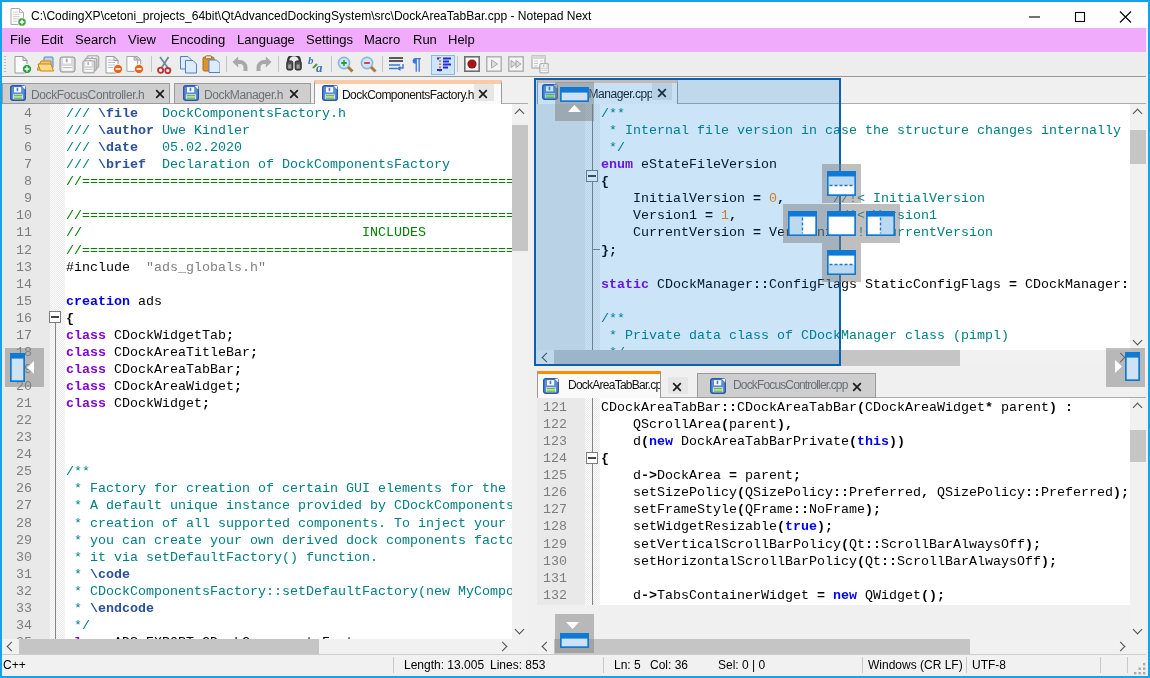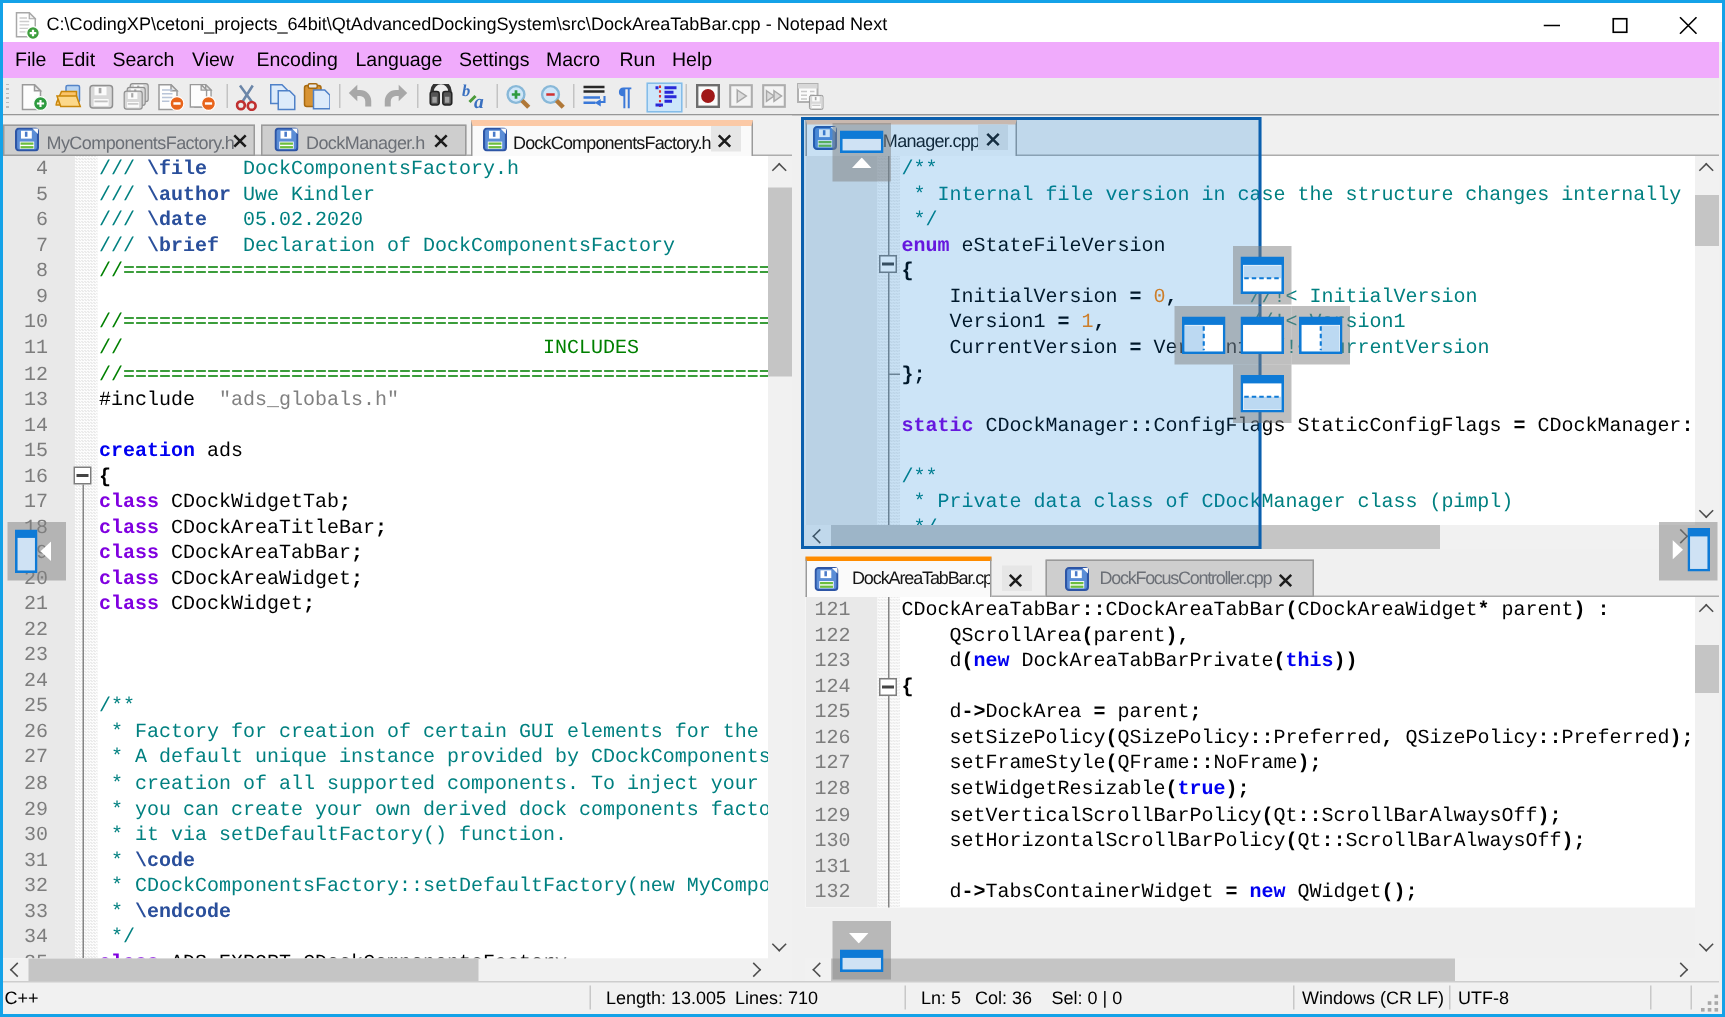--- a/index.html
+++ b/index.html
@@ -247,21 +247,21 @@
           <rect x="4" y="2" width="8" height="5.5" fill="#fbfbfb"></rect>
           <rect x="6.8" y="2.6" width="1.8" height="3.6" fill="#a8a8a8"></rect>
           <rect x="3.4" y="10" width="10" height="4.6" fill="#fbfbfb"></rect>
           <rect x="4" y="11" width="8.8" height="1.2" fill="#c0c0c0"></rect>
         </g>
       </svg>
 </div>
 <div class="tabbar" style="left:0px;top:77px;width:528px;height:27px"></div>
 <div class="abs" style="left:0px;top:103px;width:528px;height:1px;background:#acacac"></div>
 <div class="tab" style="left:2px;top:83px;width:168px;height:21px;">
-      <div class="lbl" style="left:28px;">MyComponentsFactory.h</div>
+      <div class="lbl" style="left:28px;">DockFocusController.h</div>
     </div>
 <svg class="abs" style="left:10px;top:85px;z-index:3" width="16" height="16" viewBox="0 0 16 16">
       <rect x="0.7" y="0.7" width="14.6" height="14.6" rx="2" fill="#5b8dd6" stroke="#2d55a5" stroke-width="1.4"></rect>
       <path d="M11.6 0.7 L15.3 4.4 L15.3 0.7 Z" fill="#fdfdfd"></path>
       <rect x="4" y="2.2" width="7.2" height="5.2" fill="#fff"></rect>
       <rect x="6.6" y="2.8" width="1.7" height="3.4" fill="#4a7ac8"></rect>
       <rect x="3.2" y="9.4" width="9.6" height="4.8" fill="#fff"></rect>
       <rect x="3.7" y="10" width="8.6" height="1.5" fill="#6cbd3f"></rect>
       <rect x="3.7" y="12.4" width="8.6" height="1.5" fill="#6cbd3f"></rect>
     </svg>
@@ -514,24 +514,24 @@
 <div class="abs" style="left:1130px;top:639px;width:16px;height:16px;background:#f1f1f1"></div>
 <div id="status">
 <i style="left:393px"></i>
 <i style="left:603px"></i>
 <i style="left:862px"></i>
 <i style="left:966px"></i>
 <i style="left:1100px"></i>
 <i style="left:1127px"></i>
 <span style="left:3px">C++</span>
 <span style="left:404px">Length: 13.005</span>
-<span style="left:490px">Lines: 710</span>
+<span style="left:490px">Lines: 853</span>
 <span style="left:614px">Ln: 5</span>
 <span style="left:650px">Col: 36</span>
-<span style="left:701px">Sel: 0 | 0</span>
+<span style="left:718px">Sel: 0 | 0</span>
 <span style="left:868px">Windows (CR LF)</span>
 <span style="left:972px">UTF-8</span>
 <svg class="abs" style="left:1133px;top:8px;z-index:2" width="14" height="12" viewBox="0 0 14 12">
         <g fill="#a8a8a8">
           <rect x="10" y="0" width="2.4" height="2.4"></rect>
           <rect x="10" y="4.5" width="2.4" height="2.4"></rect>
           <rect x="10" y="9" width="2.4" height="2.4"></rect>
           <rect x="5.5" y="4.5" width="2.4" height="2.4"></rect>
           <rect x="5.5" y="9" width="2.4" height="2.4"></rect>
           <rect x="1" y="9" width="2.4" height="2.4"></rect>

